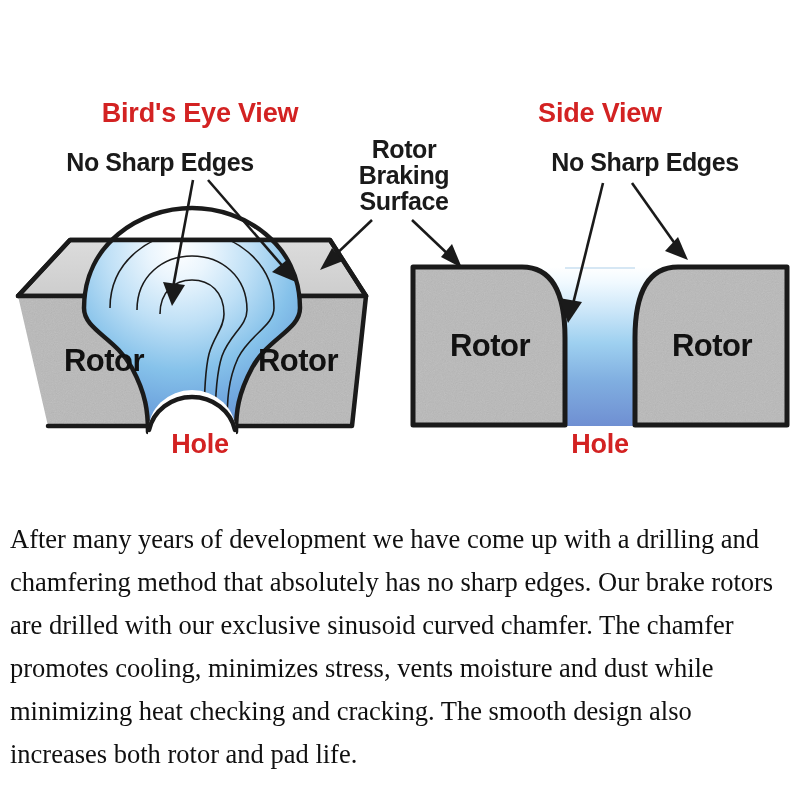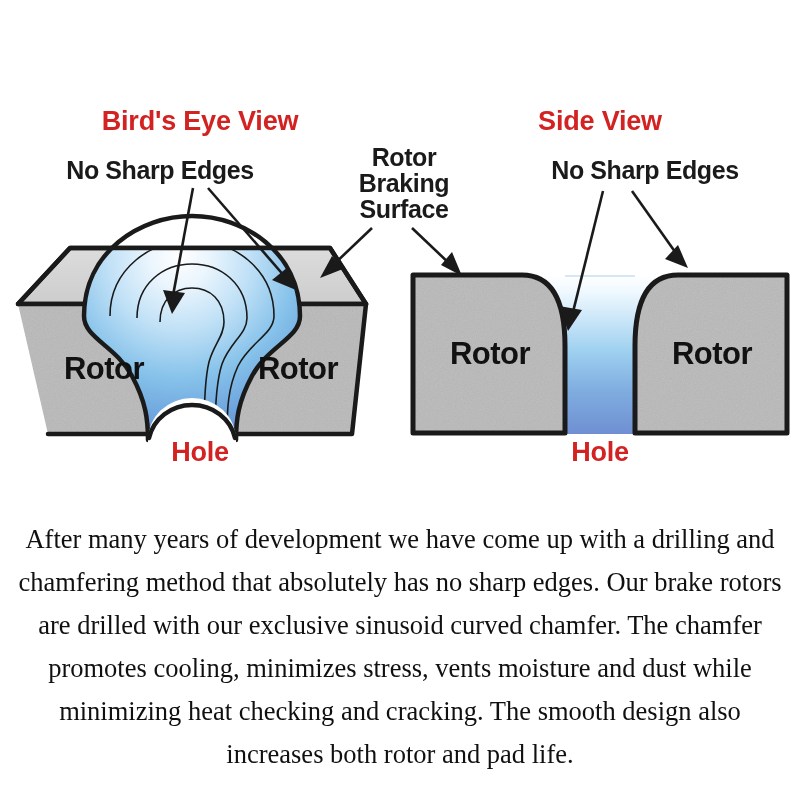--- a/index.html
+++ b/index.html
@@ -12,21 +12,21 @@
     height: 800px;
     position: relative;
     overflow: hidden;
     font-family: "Liberation Sans", sans-serif;
   }
 
   
   #diagram-stage {
     position: absolute;
     left: 0;
-    top: 16px;
+    top: 8px;
     width: 800px;
     height: 470px;
   }
   #diagram-stage svg {
     display: block;
   }
 
   
   .view-title {
     font-family: "Liberation Sans", sans-serif;
@@ -85,21 +85,20 @@
     fill: none;
   }
 
   
   #body-copy {
     position: absolute;
     left: 0;
     top: 518;
     top: 518px;
     width: 800px;
-    text-align: center;
     font-family: "Liberation Serif", serif;
     font-size: 26.5px;
     line-height: 43px;
     color: #101010;
     padding: 0 10px;
     box-sizing: border-box;
   }
   #body-copy p {
     margin: 0;
   }

